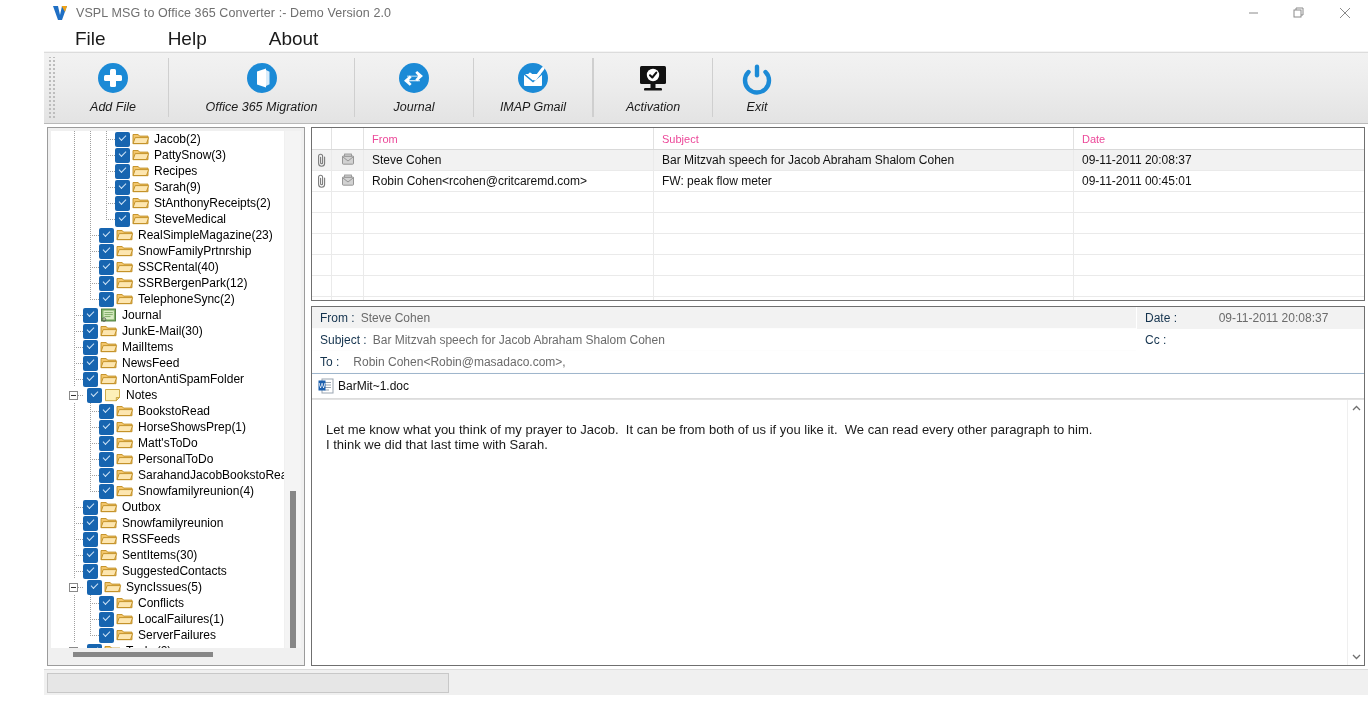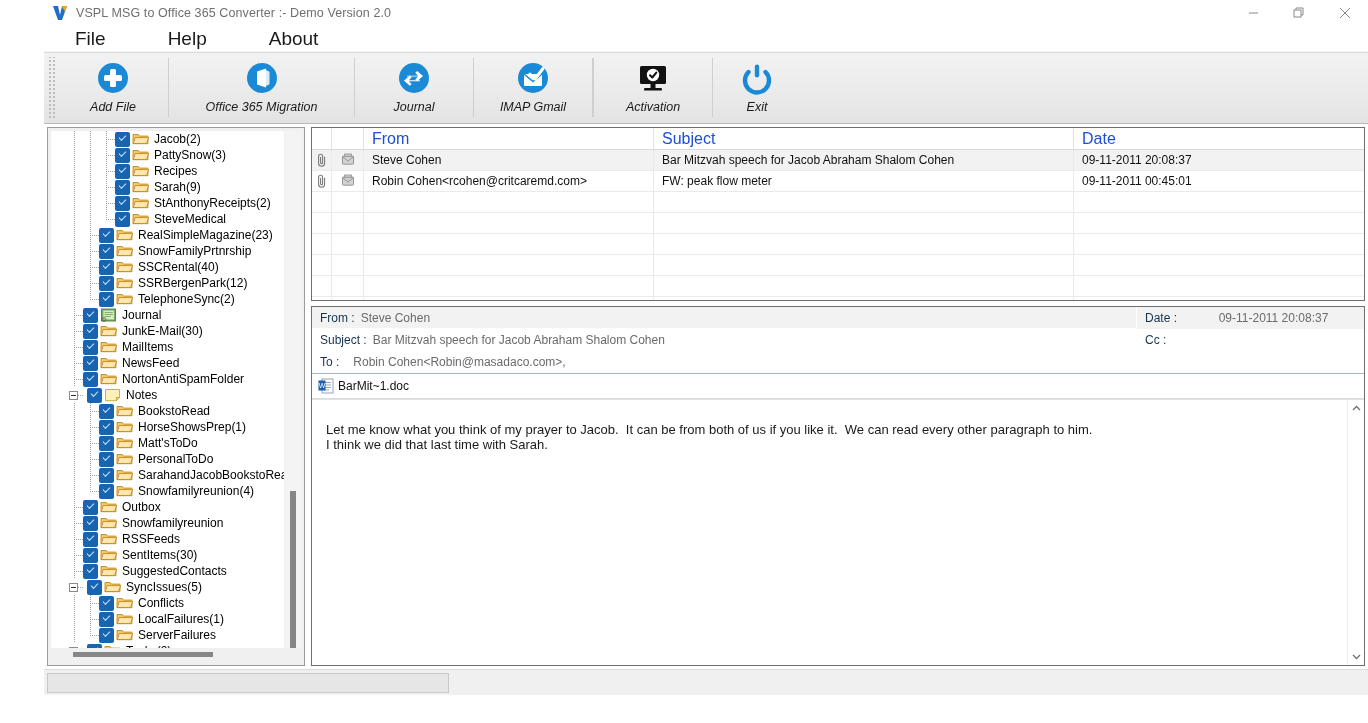--- a/index.html
+++ b/index.html
@@ -289,22 +289,22 @@
     flex-direction: column;
   }
   .grid-head {
     height: 22px;
     flex: 0 0 22px;
     display: flex;
     background: #ffffff;
     border-bottom: 1px solid #d9d9d9;
   }
   .gh {
-    font-size: 16px;
-    color: #1d4ed8;
+    font-size: 11px;
+    color: #ec4899;
     display: flex;
     align-items: center;
     padding-left: 8px;
     border-right: 1px solid #e2e2e2;
     overflow: hidden;
     white-space: nowrap;
   }
   .gh.c0 { flex: 0 0 20px; padding-left: 0; }
   .gh.c1 { flex: 0 0 32px; padding-left: 0; }
   .gh.c2 { flex: 0 0 290px; }

